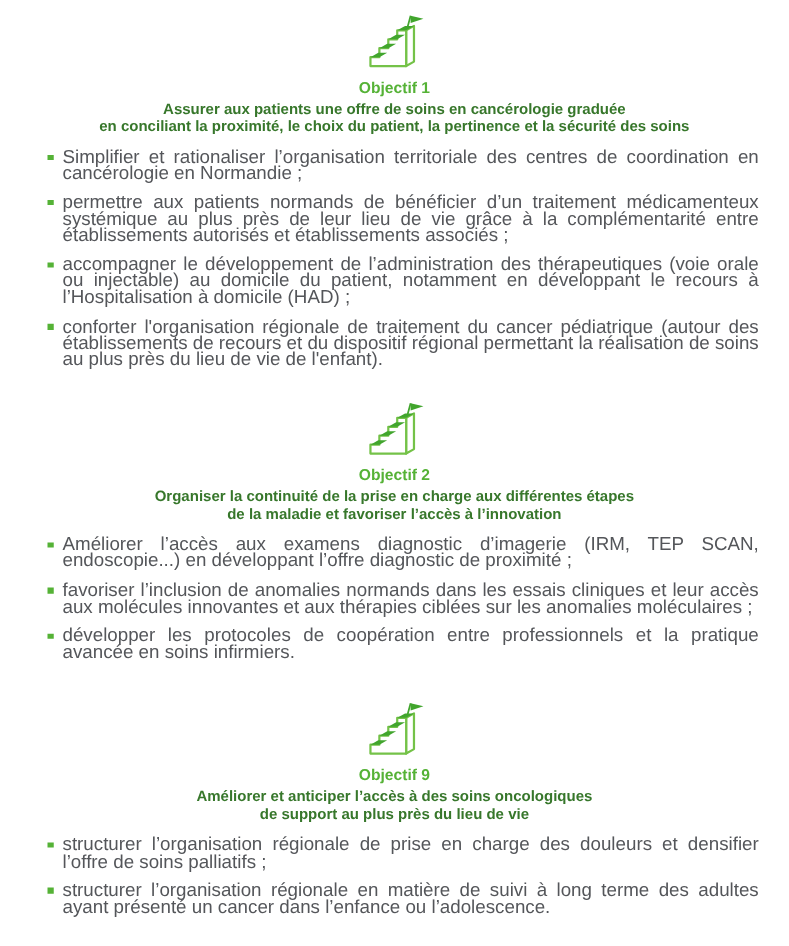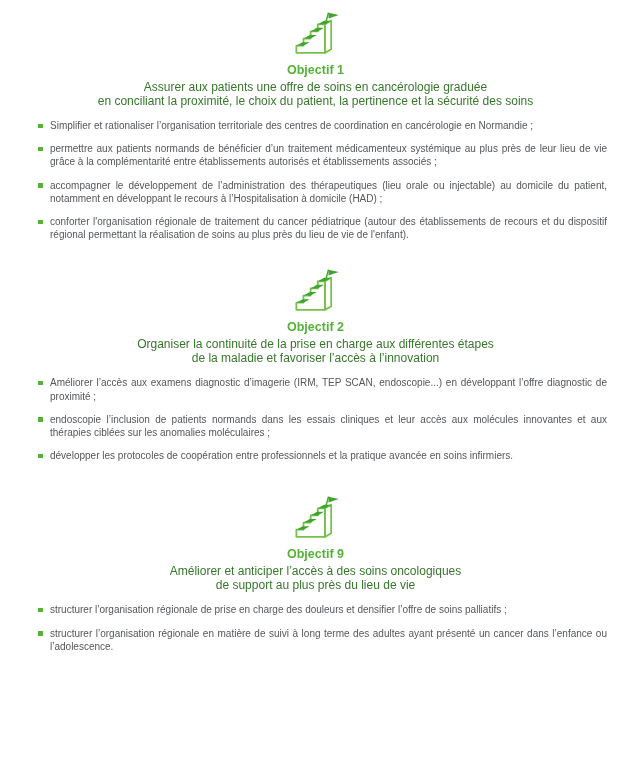--- a/index.html
+++ b/index.html
@@ -24,36 +24,36 @@
   .objective.s3{margin-top:30px;}
   .icon-wrap{display:flex;justify-content:center;}
   .icon-wrap svg{width:50px;height:54px;display:block;}
   .obj-label{
     color:var(--green-bright,#55b236);
     font-weight:bold;font-size:12.5px;line-height:13px;
     margin-top:2px;
   }
   .obj-title{
     color:var(--green-dark,#37772b);
-    font-weight:normal;font-size:12px;line-height:14px;
+    font-weight:bold;font-size:12px;line-height:14px;
     margin:3px 0 0 0;
   }
   .t-line{display:block;}
   ul.bullets{
     list-style:none;
     margin:11px 0 0 0;
     padding:0 24px 0 38px;
     text-align:left;
   }
   ul.bullets li{
     position:relative;
     padding-left:12px;
     margin-bottom:10px;
     text-align:justify;
-    font-size:10px;line-height:13.2px;
+    font-size:15px;line-height:13.2px;
     color:var(--body-color,#54565a);
   }
   ul.bullets li:last-child{margin-bottom:0;}
   ul.bullets li::before{
     content:"";
     position:absolute;left:0;top:4.5px;
     width:4.5px;height:4.5px;
     background:var(--green-bright,#55b236);
   }
 </style>
@@ -80,21 +80,21 @@
       </svg>
     </div>
     <div class="obj-label">Objectif 1</div>
     <h2 class="obj-title">
       <span class="t-line">Assurer aux patients une offre de soins en cancérologie graduée</span>
       <span class="t-line">en conciliant la proximité, le choix du patient, la pertinence et la sécurité des soins</span>
     </h2>
     <ul class="bullets">
       <li>Simplifier et rationaliser l’organisation territoriale des centres de coordination en cancérologie en Normandie ;</li>
       <li>permettre aux patients normands de bénéficier d’un traitement médicamenteux systémique au plus près de leur lieu de vie grâce à la complémentarité entre établissements autorisés et établissements associés ;</li>
-      <li>accompagner le développement de l’administration des thérapeutiques (lieu orale ou injectable) au domicile du patient, notamment en développant le recours à l’Hospitalisation à domicile (HAD) ;</li>
+      <li>accompagner le développement de l’administration des thérapeutiques (voie orale ou injectable) au domicile du patient, notamment en développant le recours à l’Hospitalisation à domicile (HAD) ;</li>
       <li>conforter l'organisation régionale de traitement du cancer pédiatrique (autour des établissements de recours et du dispositif régional permettant la réalisation de soins au plus près du lieu de vie de l'enfant).</li>
     </ul>
   </section>
 
   <section class="objective s2">
     <div class="icon-wrap">
       <svg viewBox="0 0 56 56" aria-hidden="true">
         <g stroke="#74c248" stroke-width="2" stroke-linejoin="round" stroke-linecap="round">
           <path d="M38,16 L45,12 L45,44 L38,48 Z" fill="#ffffff"></path>
           <path d="M6,48 L6,40 L14,40 L14,32 L22,32 L22,24 L30,24 L30,16 L38,16 L38,48 Z" fill="#ffffff"></path>
@@ -109,21 +109,21 @@
         <polygon points="42,3 53.5,5.5 42,9.5" fill="#41a52d"></polygon>
       </svg>
     </div>
     <div class="obj-label">Objectif 2</div>
     <h2 class="obj-title">
       <span class="t-line">Organiser la continuité de la prise en charge aux différentes étapes</span>
       <span class="t-line">de la maladie et favoriser l’accès à l’innovation</span>
     </h2>
     <ul class="bullets">
       <li>Améliorer l’accès aux examens diagnostic d’imagerie (IRM, TEP SCAN, endoscopie...) en développant l’offre diagnostic de proximité ;</li>
-      <li>endoscopie l’inclusion de patients normands dans les essais cliniques et leur accès aux molécules innovantes et aux thérapies ciblées sur les anomalies moléculaires ;</li>
+      <li>favoriser l’inclusion de anomalies normands dans les essais cliniques et leur accès aux molécules innovantes et aux thérapies ciblées sur les anomalies moléculaires ;</li>
       <li>développer les protocoles de coopération entre professionnels et la pratique avancée en soins infirmiers.</li>
     </ul>
   </section>
 
   <section class="objective s3">
     <div class="icon-wrap">
       <svg viewBox="0 0 56 56" aria-hidden="true">
         <g stroke="#74c248" stroke-width="2" stroke-linejoin="round" stroke-linecap="round">
           <path d="M38,16 L45,12 L45,44 L38,48 Z" fill="#ffffff"></path>
           <path d="M6,48 L6,40 L14,40 L14,32 L22,32 L22,24 L30,24 L30,16 L38,16 L38,48 Z" fill="#ffffff"></path>

